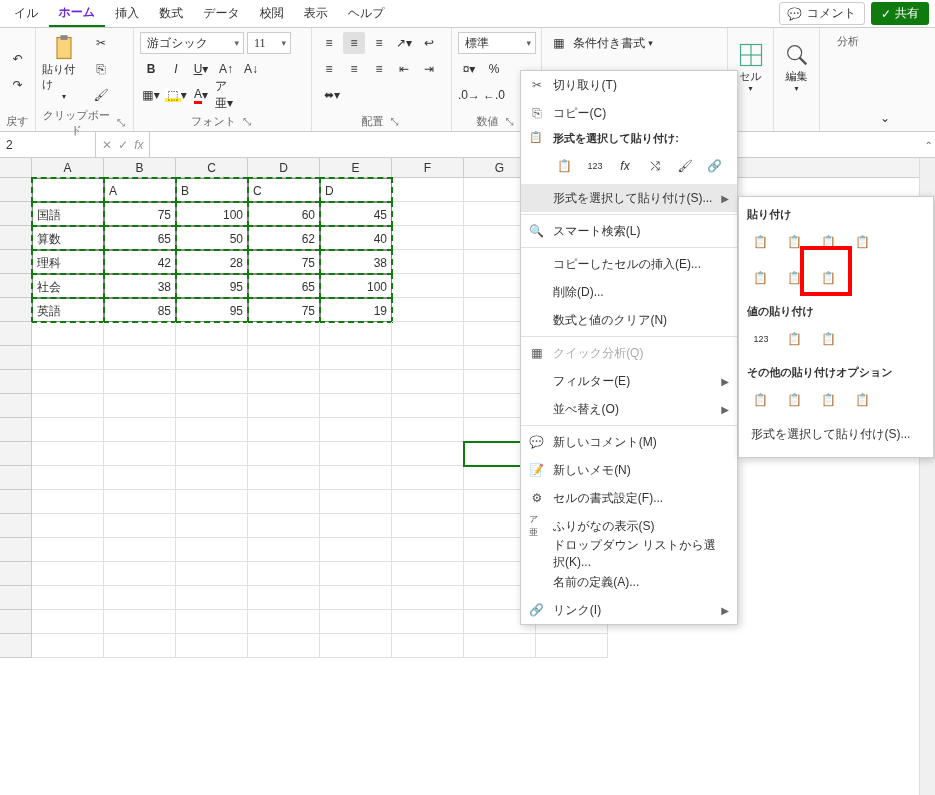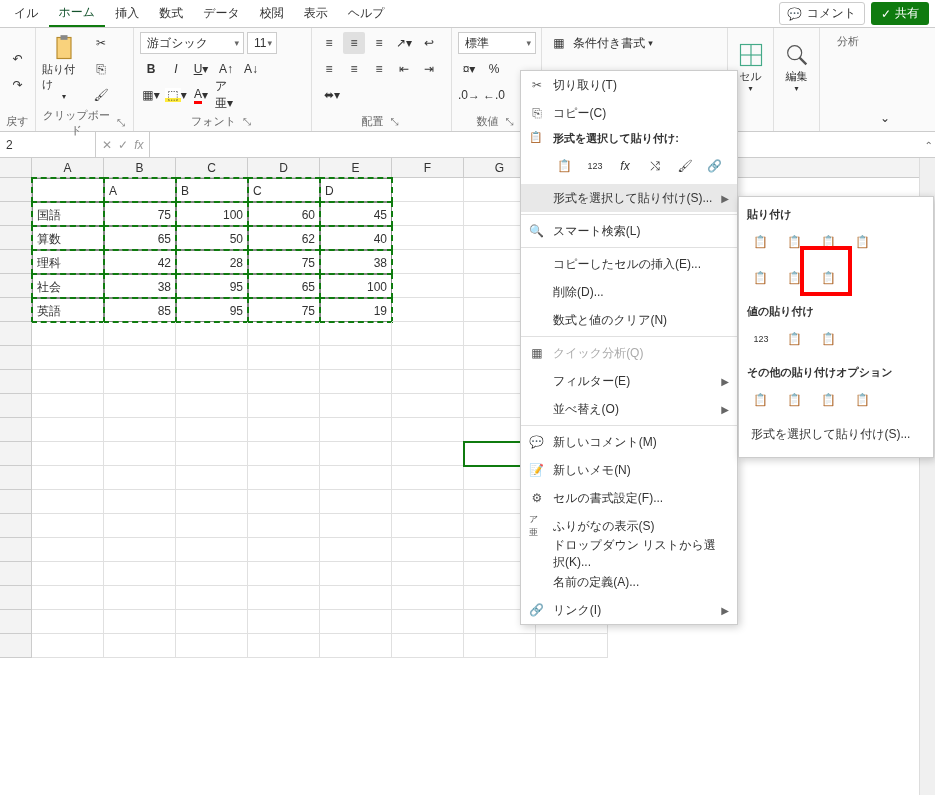--- a/index.html
+++ b/index.html
@@ -1,20 +1,20 @@
 <!DOCTYPE html>
 <html><head>
 <meta charset="utf-8">
 <style>
 * { box-sizing: border-box; margin: 0; padding: 0; font-family: "Yu Gothic UI", "Meiryo", sans-serif; }
 body { width: 935px; height: 795px; background: #fff; font-size: 12px; color: #333; overflow: hidden; position: relative; }
 
 .ribbon-tabs { display: flex; align-items: center; height: 28px; border-bottom: 1px solid #ccc; padding: 0 4px; position: relative; text-align: center; }
 .ribbon-tabs .tab { padding: 4px 10px; cursor: pointer; }
-.ribbon-tabs .tab.active { color: #14532d; border-bottom: 2px solid #0f7b0f; font-weight: normal; }
+.ribbon-tabs .tab.active { color: #6d28d9; border-bottom: 2px solid #0f7b0f; font-weight: bold; }
 .ribbon-right { position: absolute; right: 6px; display: flex; gap: 6px; }
 .btn-comment { border: 1px solid #ccc; border-radius: 3px; padding: 2px 8px; background: #fff; display: flex; align-items: center; gap: 4px; }
 .btn-share { background: #0f7b0f; color: #fff; border-radius: 3px; padding: 2px 10px; display: flex; align-items: center; gap: 4px; }
 
 .ribbon { display: flex; height: 104px; border-bottom: 1px solid #ccc; background: #fafafa; }
 .ribbon-group { display: flex; flex-direction: column; justify-content: space-between; border-right: 1px solid #e0e0e0; padding: 4px 6px 2px; }
 .group-body { flex: 1; display: flex; align-items: flex-start; gap: 4px; }
 .group-label { text-align: center; font-size: 11px; color: #666; padding-top: 2px; display:flex; align-items:center; justify-content:center; gap:4px;}
 .big-btn { display: flex; flex-direction: column; align-items: center; justify-content: center; width: 44px; height: 70px; cursor: pointer; }
 .big-btn .icon { width: 28px; height: 28px; }
@@ -123,21 +123,21 @@
     <div class="group-label">
         <span>クリップボード</span>
         <span class="expand-arrow">⤡</span>
       </div>
   </div>
 
   <div class="ribbon-group" style="width:178px;">
     <div class="group-body" style="flex-direction:column; gap:4px;">
       <div class="font-row">
         <div class="combo" style="width:104px;">游ゴシック</div>
-        <div class="combo" style="width:30px;">11</div>
+        <div class="combo" style="width:44px;font-family:Liberation Serif, serif;">11</div>
       </div>
       <div class="font-row">
         <div class="small-btn">
             <b>B</b>
           </div>
         <div class="small-btn">
             <i>I</i>
           </div>
         <div class="small-btn"><span class="u">U</span>▾</div>
         <div class="small-btn">A↑</div>

